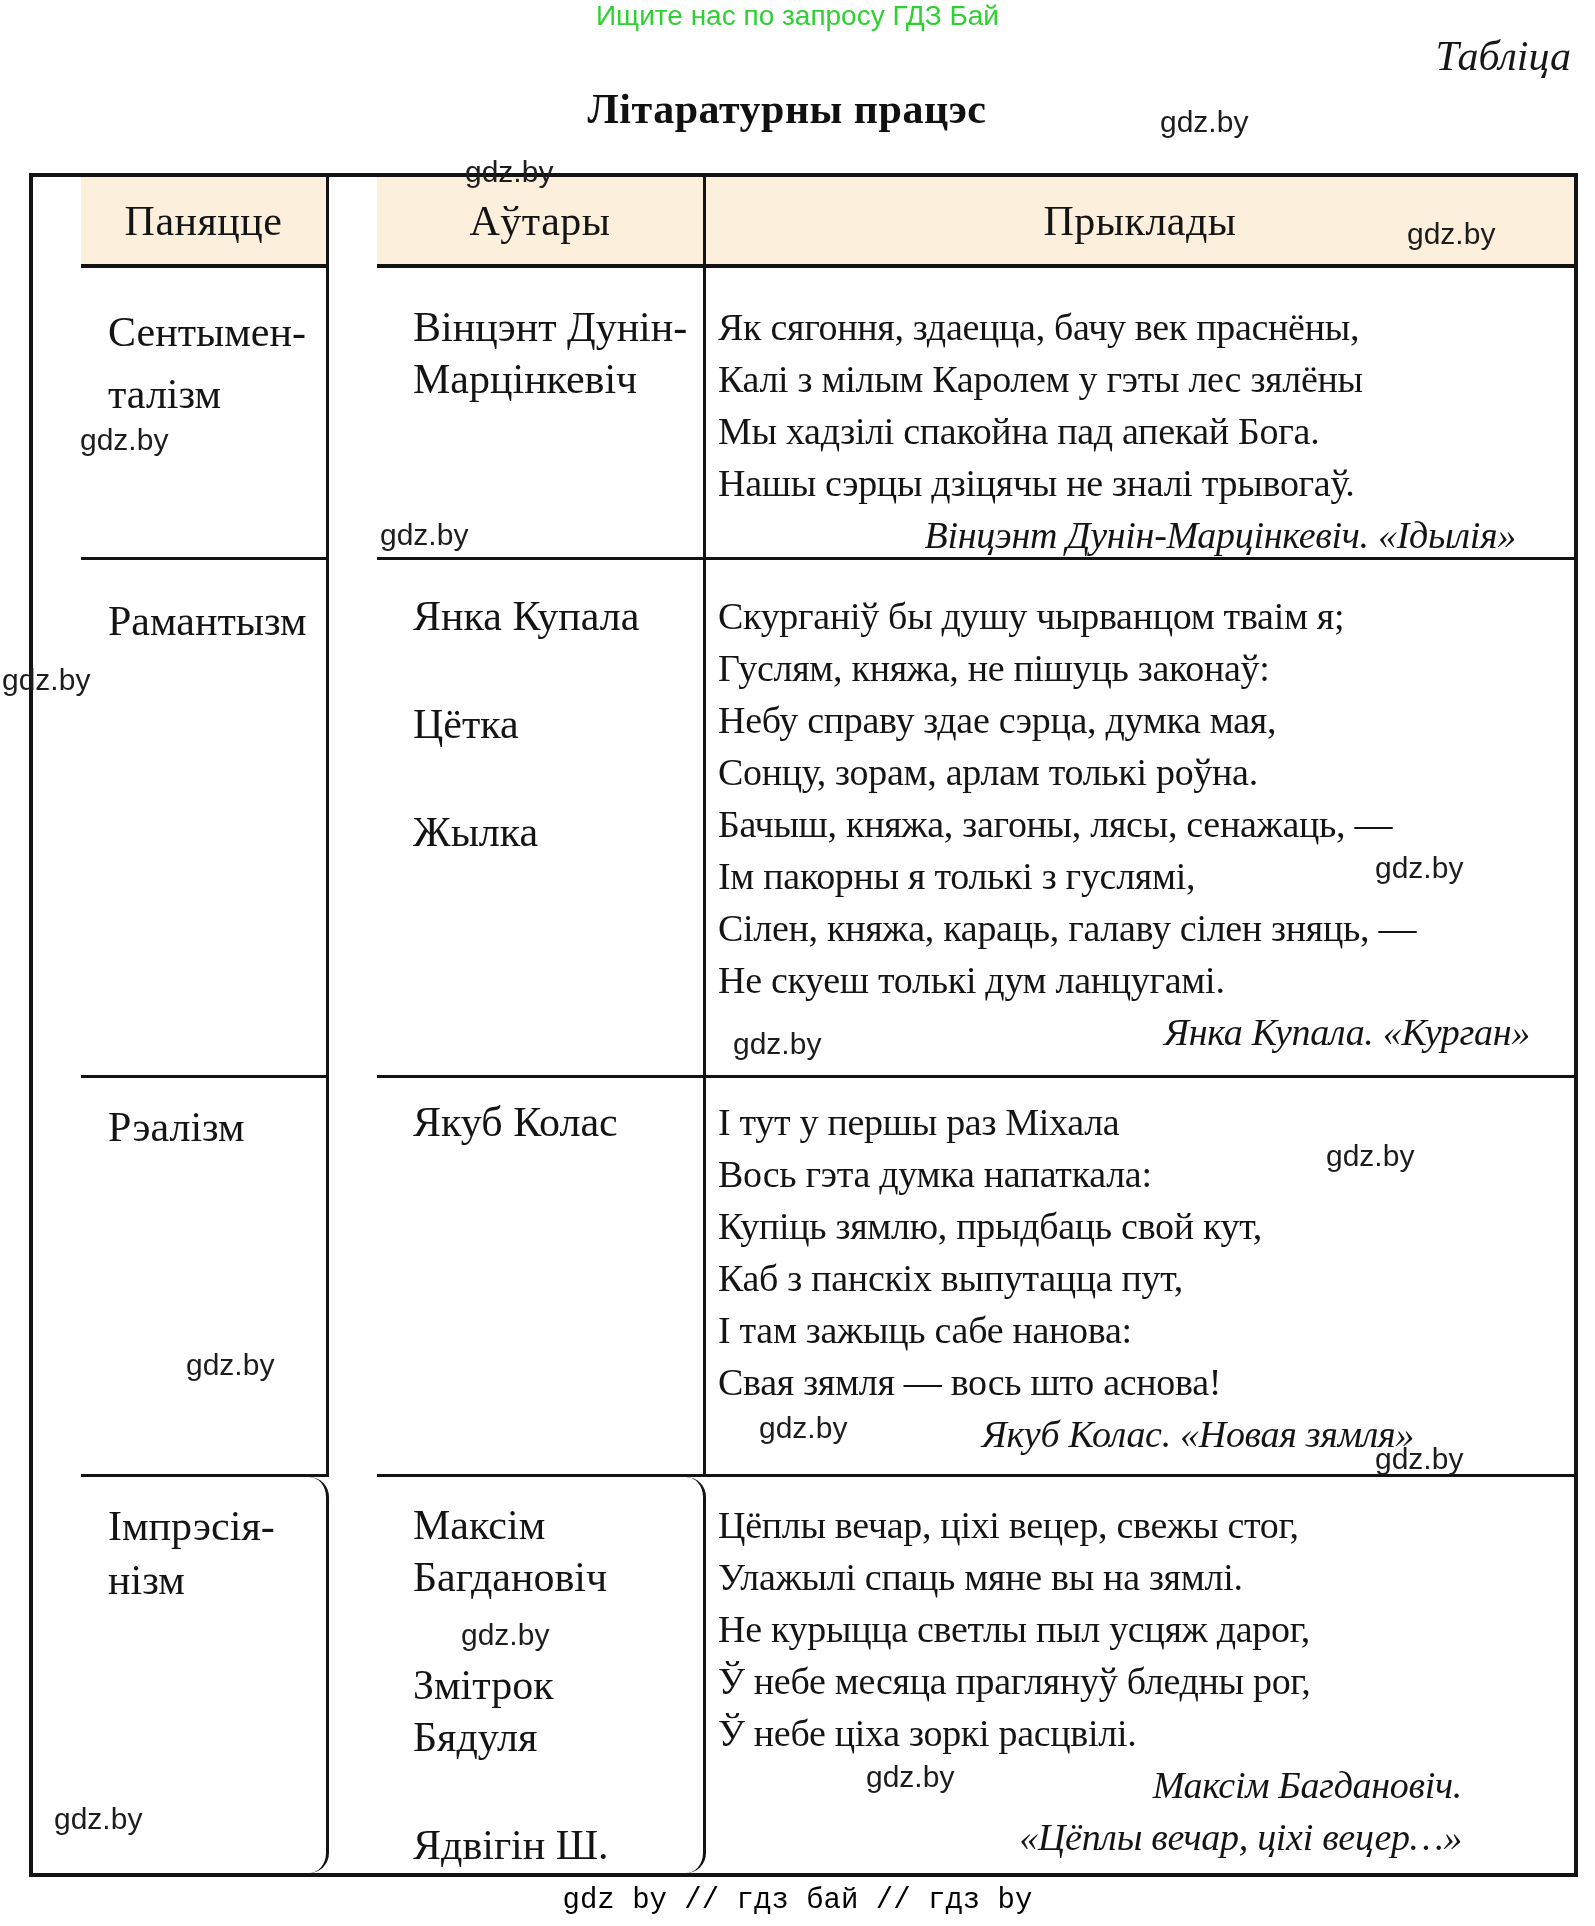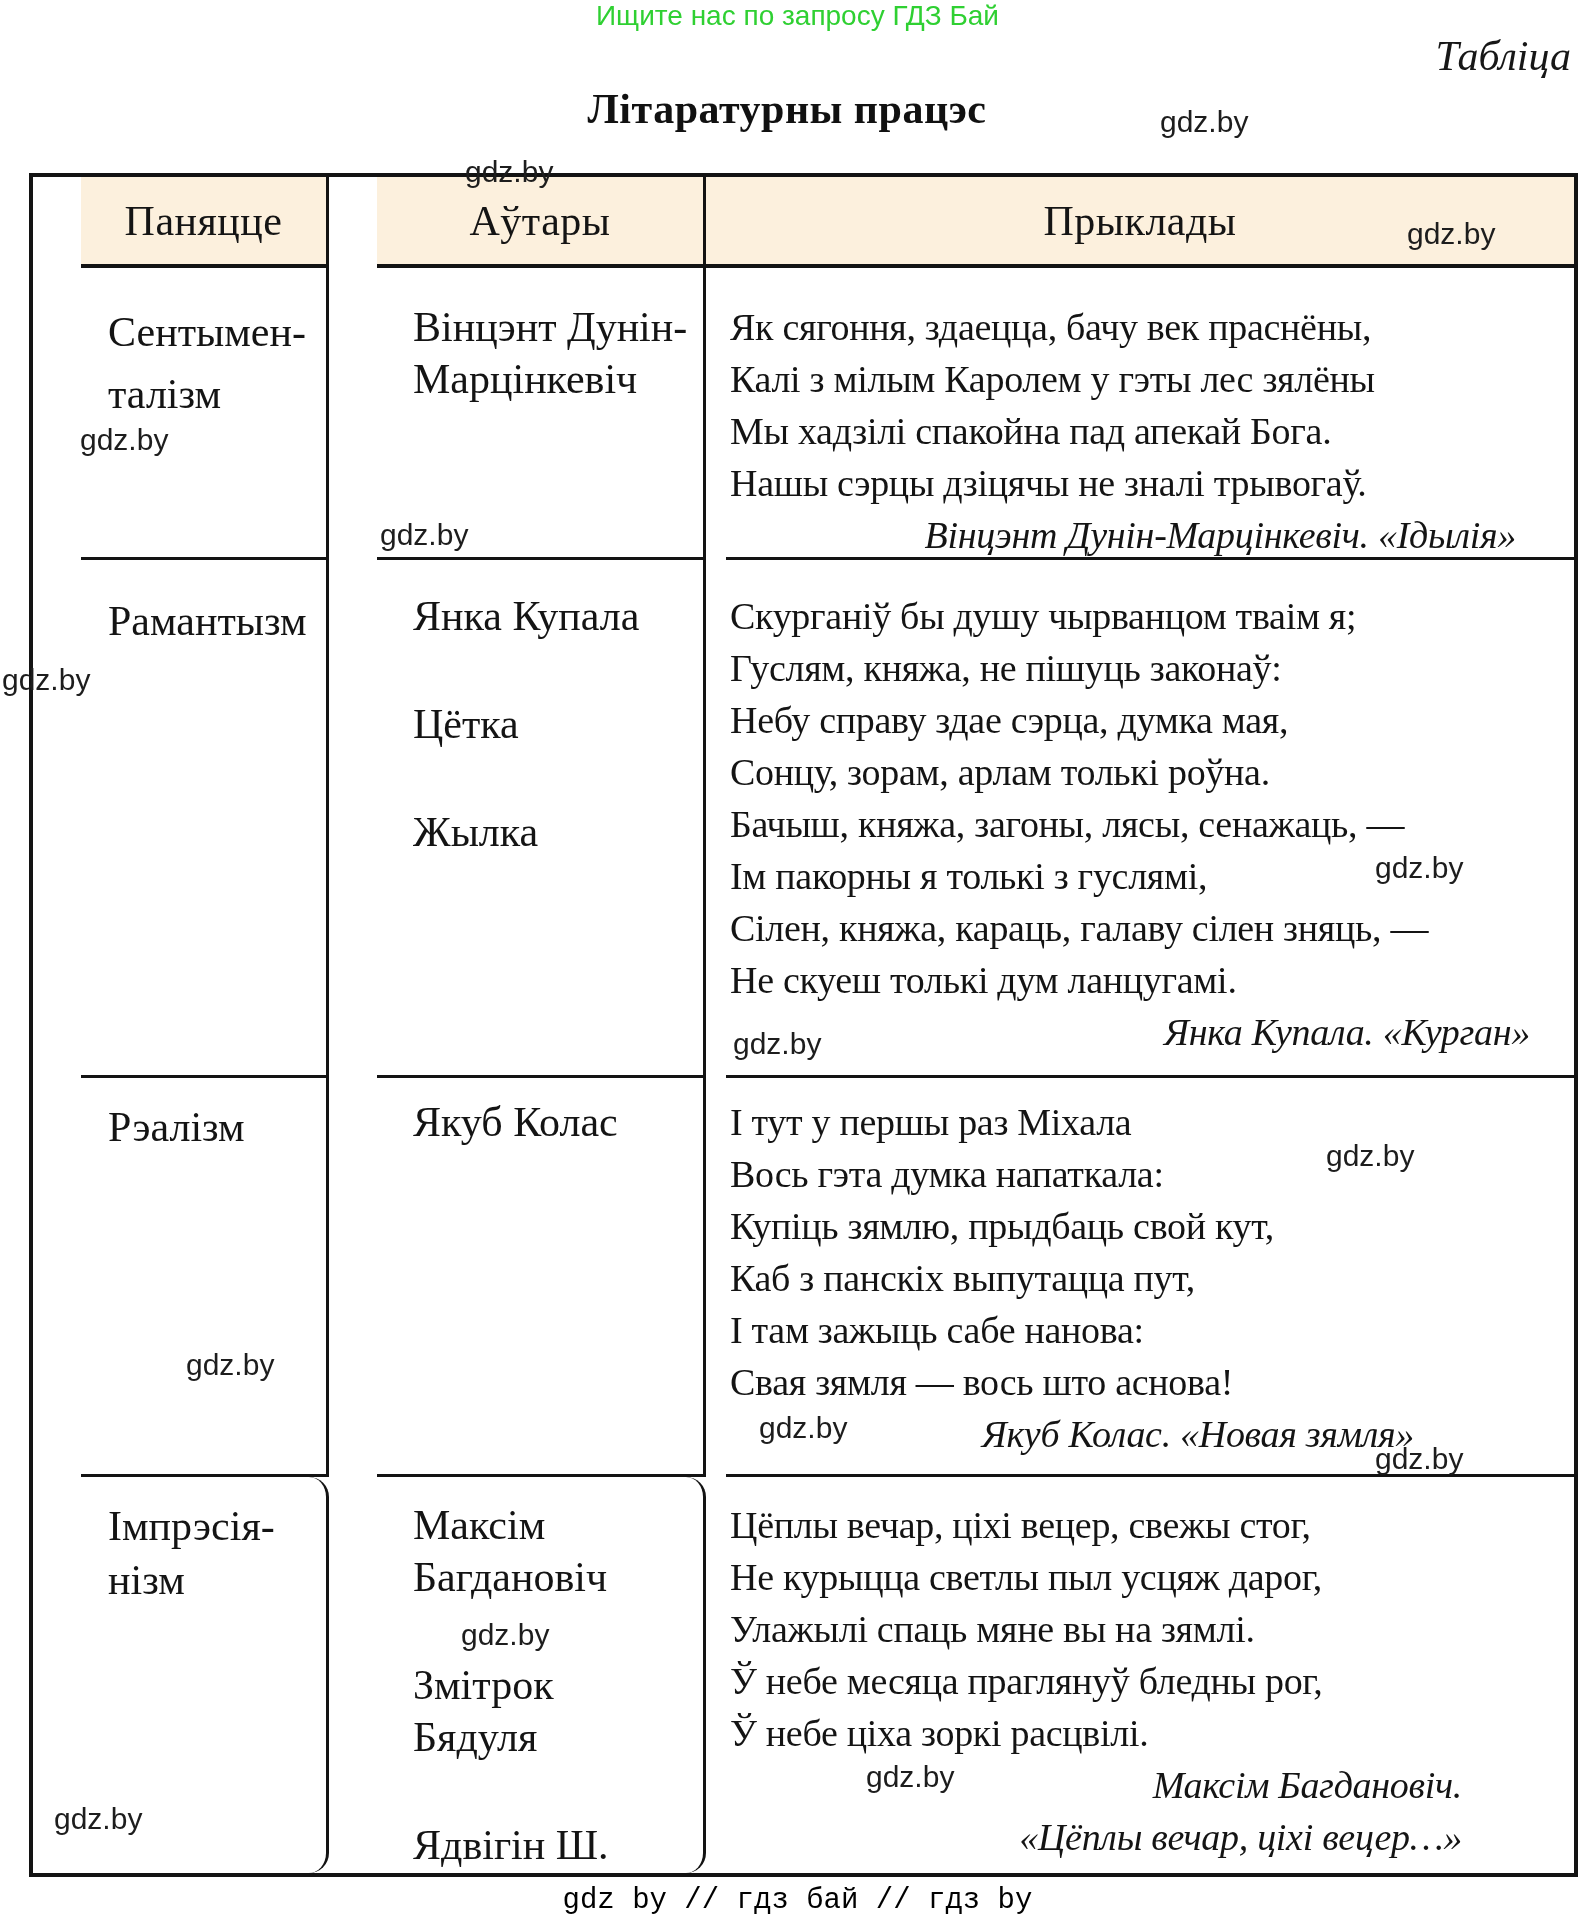--- a/index.html
+++ b/index.html
@@ -30,21 +30,21 @@
   .cell { box-sizing:border-box; background:#ffffff; }
   .bR { border-right:3px solid #131313;margin-left:48px; }
   .bB { border-bottom:3px solid #131313; }
   .hcell {
     background:#fcf0dd; border-bottom:4px solid #131313;
     display:flex; align-items:center; justify-content:center;
     font-size:42px; letter-spacing:0.5px;
   }
   .concept-cell { padding-left:27px; }
   .authors-cell { padding-left:36px; }
-  .examples-cell { padding-left:4px; padding-right:0;margin-left:20px; }
+  .examples-cell { padding-left:12px; padding-right:0; }
   .pt-r1 { padding-top:33px; }
   .pt-r2 { padding-top:30px; }
   .pt-r3 { padding-top:18px; }
   .pt-r4 { padding-top:22px;border-radius:20px; }
   .cline { font-size:42px; line-height:62px; white-space:nowrap; }
   .r4line { line-height:54px; }
   .author-block { margin:0; }
   .author-block + .author-block { margin-top:56px; }
   .author-block .cline { line-height:52px; }
   .pline { font-size:38px; line-height:52px; white-space:nowrap; letter-spacing:-0.3px; }
@@ -156,22 +156,22 @@
       <div class="author-block">
         <div class="cline">Змітрок</div>
         <div class="cline">Бядуля</div>
       </div>
       <div class="author-block">
         <div class="cline">Ядвігін Ш.</div>
       </div>
     </div>
     <div class="cell examples-cell pt-r4">
       <div class="pline">Цёплы вечар, ціхі вецер, свежы стог,</div>
+      <div class="pline">Улажылі спаць мяне вы на зямлі.</div>
       <div class="pline">Не курыцца светлы пыл усцяж дарог,</div>
-      <div class="pline">Улажылі спаць мяне вы на зямлі.</div>
       <div class="pline">Ў небе месяца праглянуў бледны рог,</div>
       <div class="pline">Ў небе ціха зоркі расцвілі.</div>
       <div class="attr attr-r4">Максім Багдановіч.</div>
       <div class="attr attr-r4">«Цёплы вечар, ціхі вецер…»</div>
     </div>
   </div>
 
   <span class="wm" style="left:1160px; top:106px;">gdz.by</span>
   <span class="wm" style="left:465px;  top:156px;">gdz.by</span>
   <span class="wm" style="left:1407px; top:218px;">gdz.by</span>

